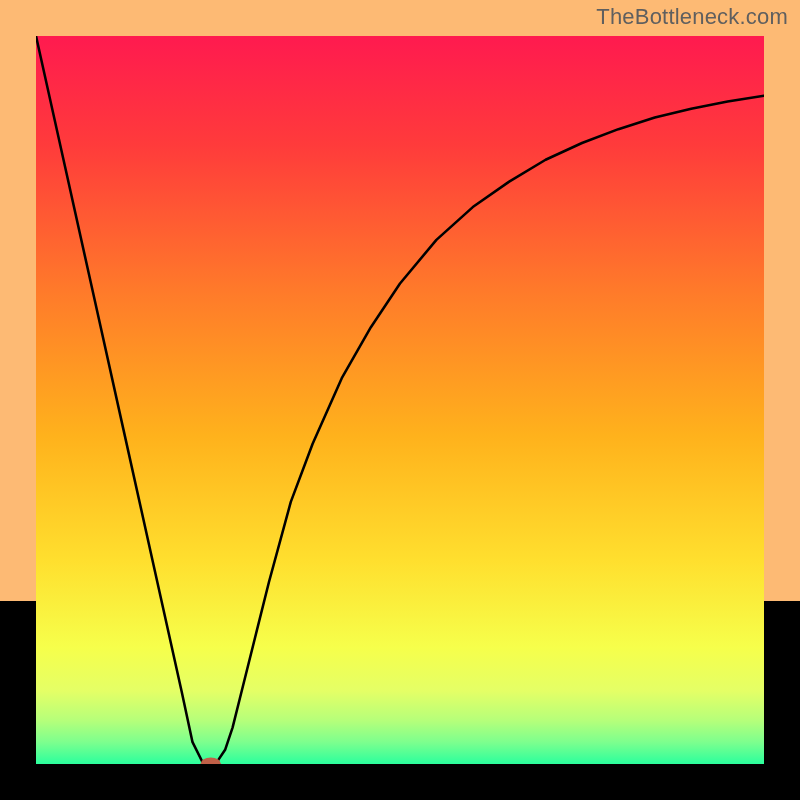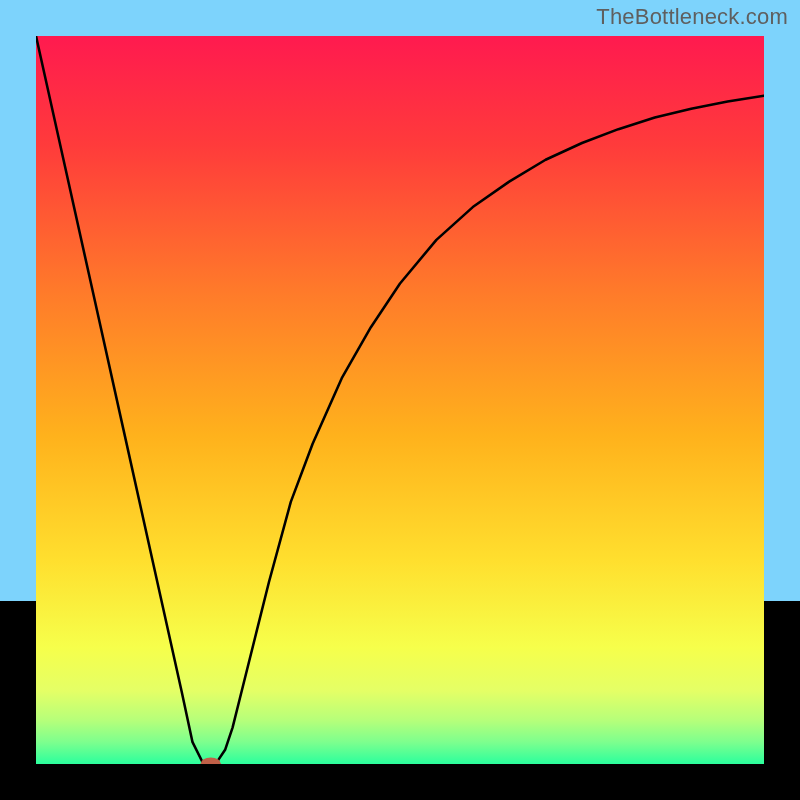--- a/index.html
+++ b/index.html
@@ -10,21 +10,21 @@
     background: #000;
     overflow: hidden;
     font-family: Arial, Helvetica, sans-serif;
   }
   .frame {
     position: absolute;
     left: 0;
     top: 0;
     width: 800px;
     height: 601px;
-    background: #7dd3fc;
+    background: #fdba74;
   }
   .watermark {
     position: absolute;
     top: 4px;
     right: 12px;
     color: #5f5f5f;
     font-size: 22px;
     font-weight: 500;
     letter-spacing: 0.2px;
     user-select: none;

